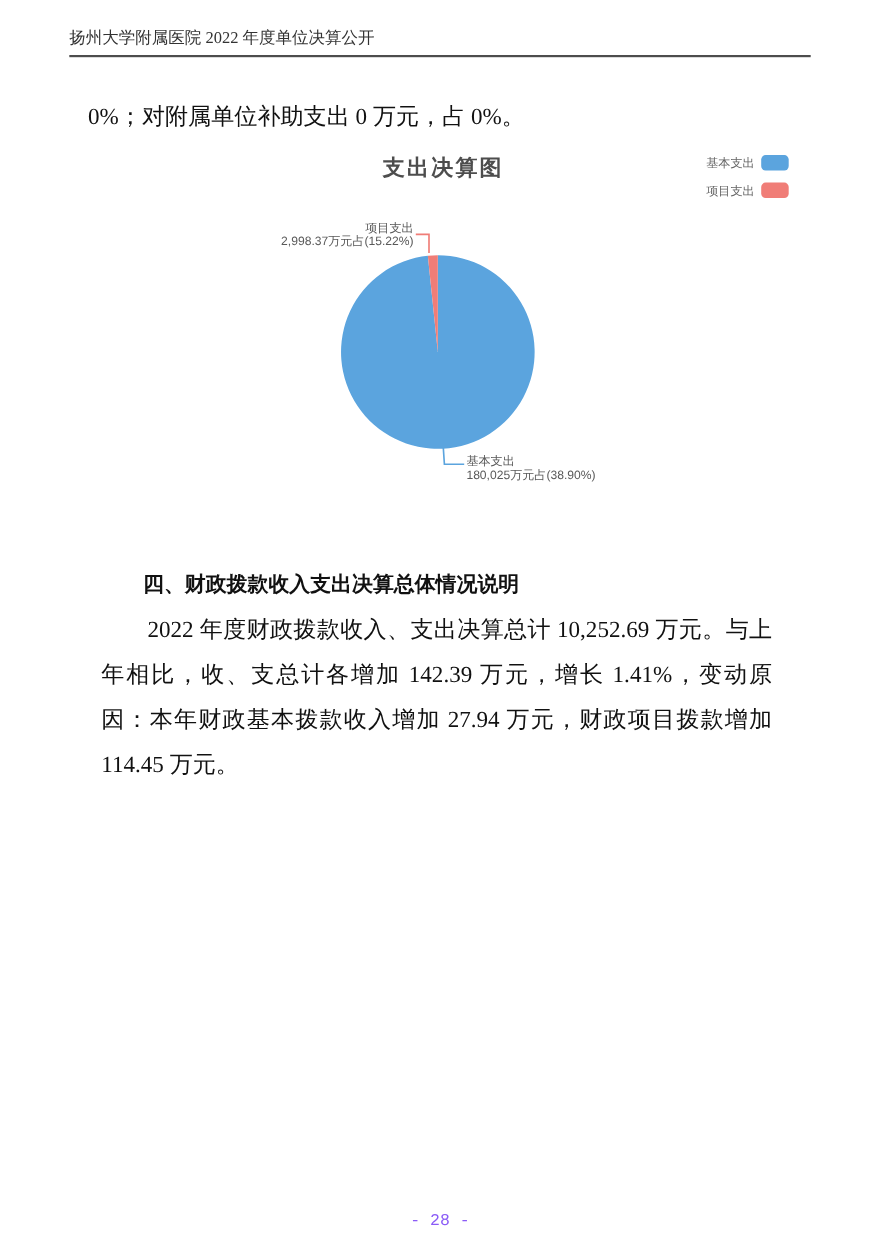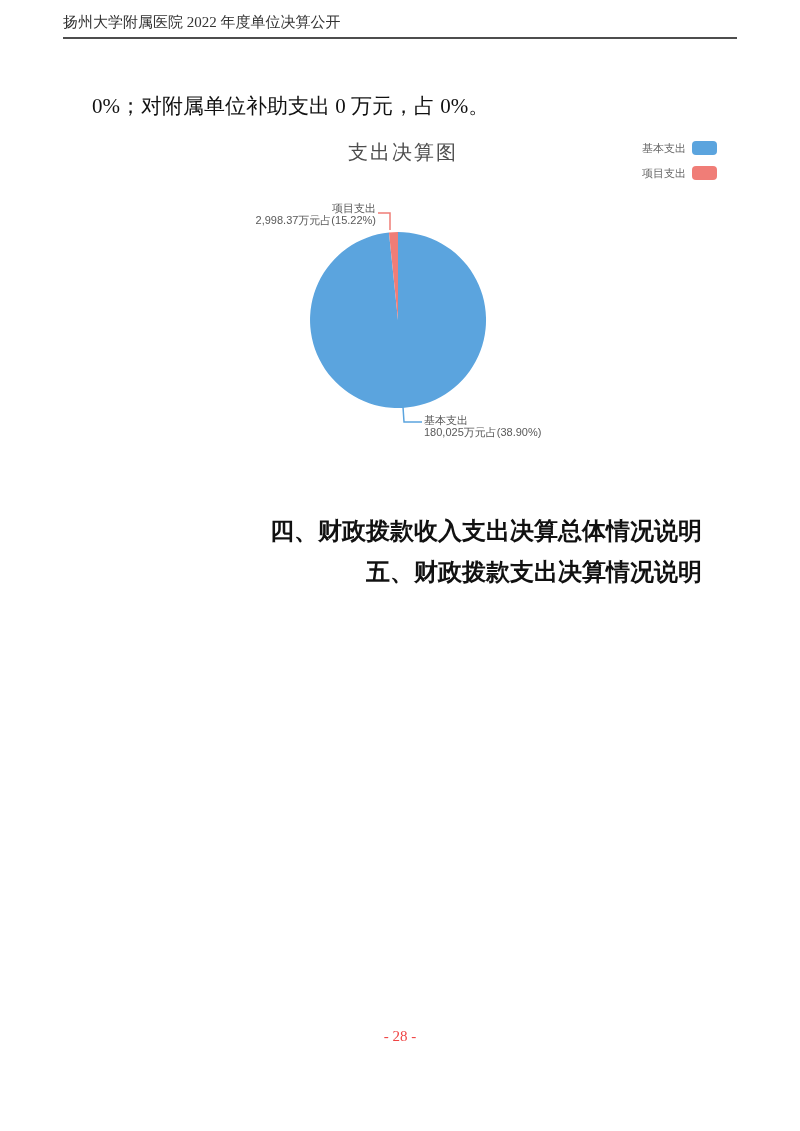--- a/index.html
+++ b/index.html
@@ -8,52 +8,52 @@
     width: 800px;
     height: 1131px;
     background: #ffffff;
     overflow: hidden;
     font-family: "Liberation Serif", "DejaVu Serif", serif;
     color: #111;
   }
   .doc-header {
     position: absolute;
     left: 63px;
-    top: 13px;
+    top: 26px;
     width: 674px;
     font-size: 15px;
     line-height: 19px;
     color: #333;
     padding-bottom: 5px;
     border-bottom: 2px solid #4d4d4d;
   }
   .intro {
     position: absolute;
-    left: 92px;
+    left: 80px;
     top: 86px;
     width: 610px;
     font-size: 21px;
     line-height: 41px;
     color: #111;
   }
   
   .chart {
     position: absolute;
     left: 60px;
     top: 135px;
     width: 680px;
     height: 325px;
     font-family: "Liberation Sans", "DejaVu Sans", sans-serif;
   }
   .chart-title {
     position: absolute;
     left: 288px;
     top: 4px;
     font-size: 20px;
-    font-weight: normal;
+    font-weight: bold;
     color: #4d4d4d;
     letter-spacing: 2px;
   }
   .legend { position: absolute; top: 6px; right: 23px; }
   .legend-row {
     display: flex;
     align-items: center;
     justify-content: flex-end;
     margin-bottom: 11px;
     height: 14px;
@@ -76,34 +76,35 @@
     left: 92px;
     top: 511px;
     width: 610px;
     font-size: 21px;
     line-height: 41px;
     text-align: justify;
     text-justify: inter-ideograph;
   }
   .body-text h3 {
     margin: 0;
-    font-size: 24px;
+    font-size: 19px;
     font-weight: bold;
     text-indent: 2em;
-    text-align: right;
+    text-align: left;
   }
   .body-text p { margin: 0; text-indent: 2em; }
   .footer {
     position: absolute;
     left: 0;
-    top: 1028px;
+    top: 1102px;
     width: 800px;
     text-align: center;
     font-size: 15px;
-    color: #ef4444;
+    color: #8b5cf6;
+    font-family: Liberation Mono, monospace;
   }
 </style>
 </head>
 <body>
 
 <div class="page">
 
   <div class="doc-header">扬州大学附属医院 2022 年度单位决算公开</div>
 
   <div class="intro">0%；对附属单位补助支出 0 万元，占 0%。</div>
@@ -134,18 +135,18 @@
       <div>2,998.37万元占(15.22%)</div>
     </div>
     <div class="pie-label lbl-bottom">
       <div>基本支出</div>
       <div>180,025万元占(38.90%)</div>
     </div>
   </div>
 
   <div class="body-text">
     <h3>四、财政拨款收入支出决算总体情况说明</h3>
-    <h3>五、财政拨款支出决算情况说明</h3>
+    <p>2022 年度财政拨款收入、支出决算总计 10,252.69 万元。与上年相比，收、支总计各增加 142.39 万元，增长 1.41%，变动原因：本年财政基本拨款收入增加 27.94 万元，财政项目拨款增加 114.45 万元。</p>
   </div>
 
   <div class="footer">- 28 -</div>
 
 </div>
 
 </body></html>

